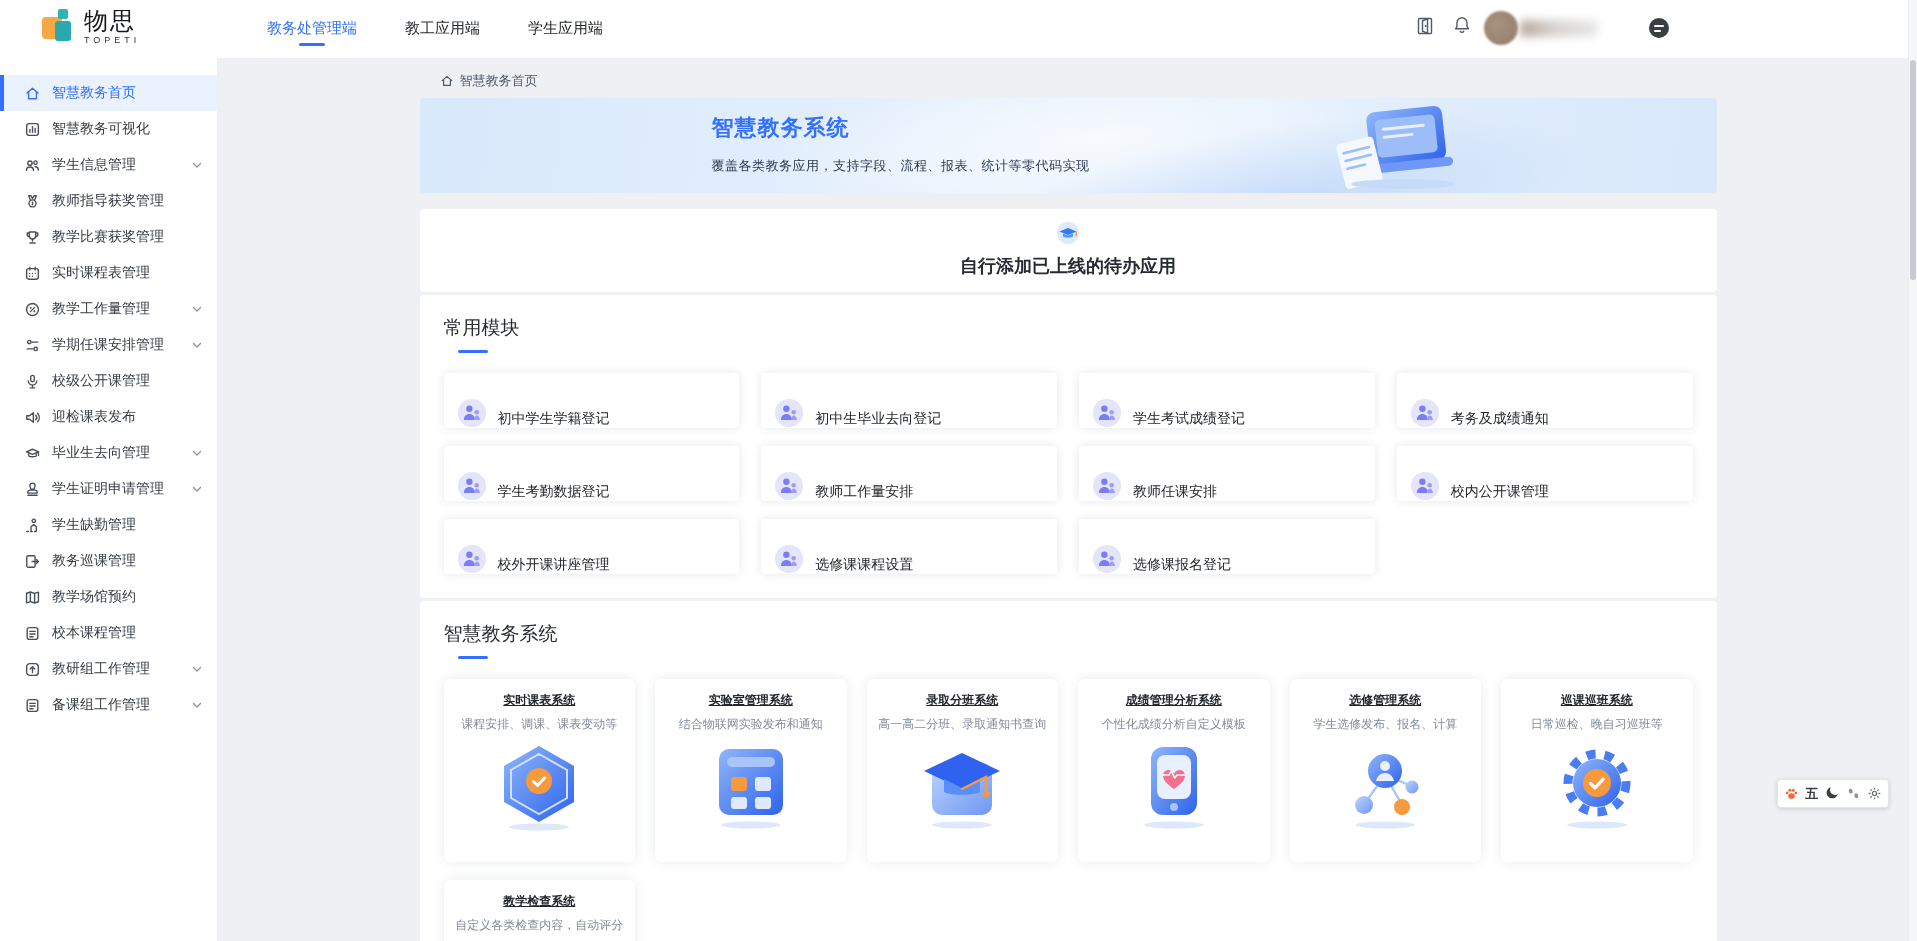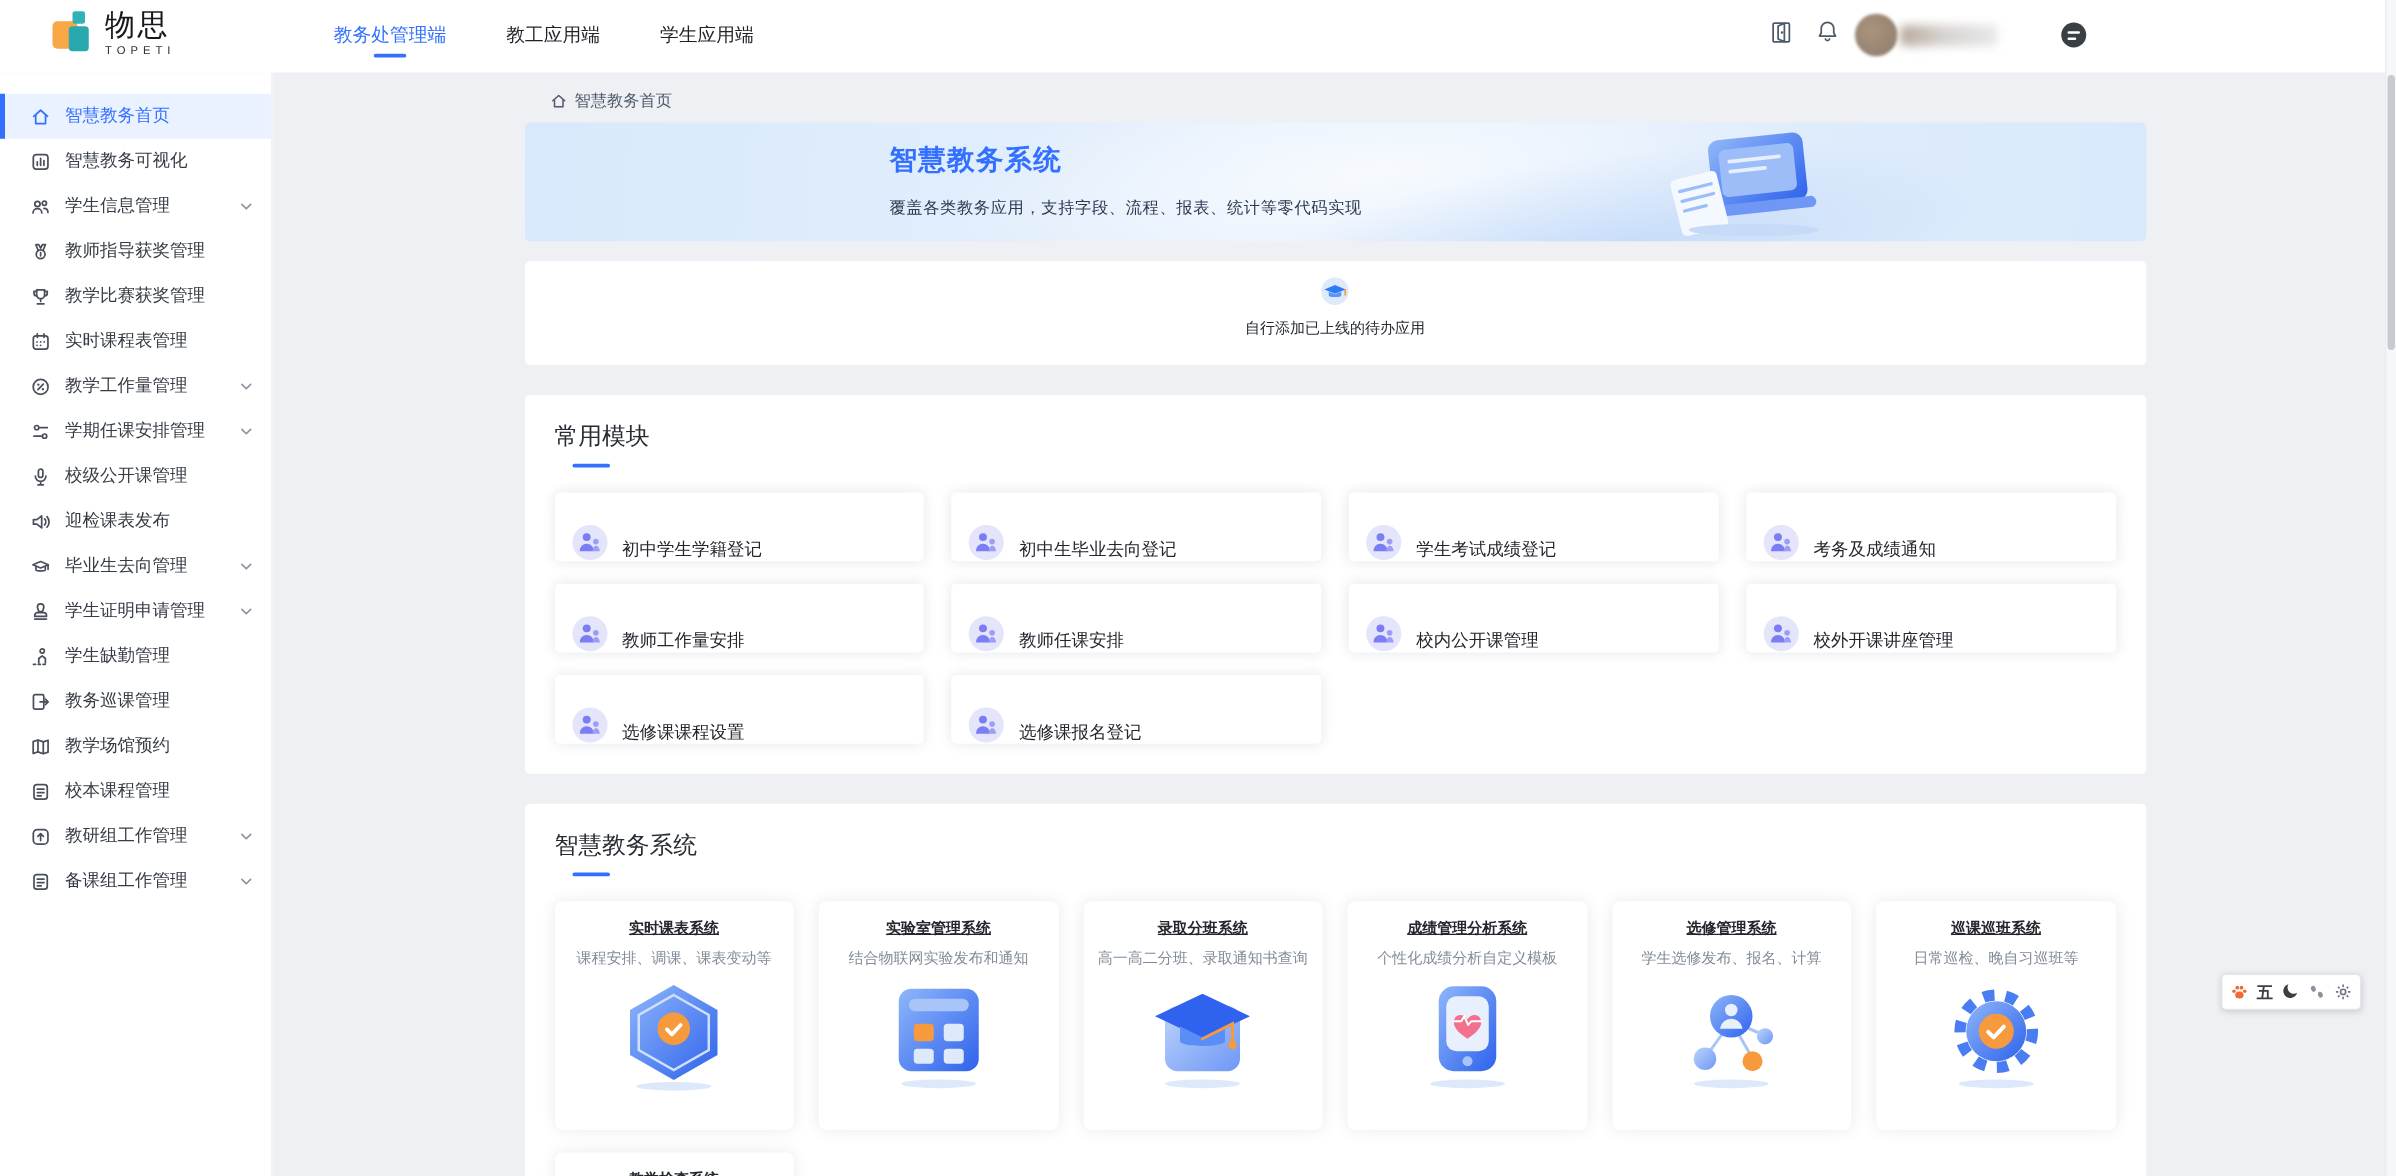--- a/index.html
+++ b/index.html
@@ -56,23 +56,23 @@
             background:radial-gradient(ellipse at center, rgba(255,255,255,.7), rgba(255,255,255,0) 65%); transform:rotate(-6deg); }
   .banner::after { content:''; position:absolute; right:120px; bottom:-90px; width:620px; height:160px; border-radius:50%;
             background:radial-gradient(ellipse at center, rgba(148,186,246,.35), rgba(148,186,246,0) 70%); transform:rotate(-8deg); }
   .banner-text { position:absolute; left:292px; top:15px; z-index:2; }
   .banner-title { font-size:22px; font-weight:700; color:#3370ff; letter-spacing:1px; }
   .banner-sub { font-size:13px; color:#2e3a52; margin-top:14px; letter-spacing:.5px;font-family:Liberation Mono, monospace; }
   .banner-illus { position:absolute; right:250px; top:6px; z-index:2; }
 
   .todo-card { margin-top:16px; height:83px; background:#fff; border-radius:4px; text-align:center; padding-top:12px; cursor:pointer; }
   .todo-ic { width:24px; height:24px; margin:0 auto; }
-  .todo-text { font-size:12px; color:#272b33; margin-top:9px; }
-
-  .sec-card { margin-top:24px; background:#fff; border-radius:4px; padding:20px 24px 24px; }
+  .todo-text { font-size:18px; color:#272b33; margin-top:9px;font-weight:bold; }
+
+  .sec-card { margin-top:3px; background:#fff; border-radius:4px; padding:20px 24px 24px; }
   .sec-title { font-size:19px; color:#272b33; }
   .sec-line { width:30px; height:3px; background:#3370ff; border-radius:2px; margin:9px 0 0 14px; }
 
   .mod-grid { margin-top:20px; display:grid; grid-template-columns:repeat(4,1fr); gap:18px 22px; }
   .mod-card { height:55px; background:#fff; border-radius:4px; box-shadow:0 0 10px rgba(41,57,88,.12);
               display:flex; align-items:flex-end; gap:11px; padding-left:13px; cursor:pointer; }
   .mod-ic { width:30px; height:30px; flex:none; }
   .mod-label { font-size:14px; color:#23262d; }
 
   .sys-grid { margin-top:20px; display:grid; grid-template-columns:repeat(6,1fr); gap:18px 20px; }
@@ -469,20 +469,30 @@
           <span class="mod-label">考务及成绩通知</span>
         </div>
         <div class="mod-card">
           <svg class="mod-ic" viewBox="0 0 32 32">
               <circle cx="16" cy="16" r="15" fill="#e4e4fb"></circle>
               <circle cx="13.2" cy="11.4" r="3.4" fill="#7a7df3"></circle>
               <path d="M7.3 23.4c0-3.8 2.6-6.3 5.9-6.3s5.9 2.5 5.9 6.3z" fill="#7a7df3"></path>
               <circle cx="21" cy="15.2" r="2.4" fill="#9b9df7"></circle>
               <path d="M18 23.4c.3-3 1.6-4.7 3.2-4.7 1.7 0 2.9 1.7 3.2 4.7z" fill="#9b9df7"></path>
             </svg>
+          <span class="mod-label">学生考勤数据登记</span>
+        </div>
+        <div class="mod-card">
+          <svg class="mod-ic" viewBox="0 0 32 32">
+              <circle cx="16" cy="16" r="15" fill="#e4e4fb"></circle>
+              <circle cx="13.2" cy="11.4" r="3.4" fill="#7a7df3"></circle>
+              <path d="M7.3 23.4c0-3.8 2.6-6.3 5.9-6.3s5.9 2.5 5.9 6.3z" fill="#7a7df3"></path>
+              <circle cx="21" cy="15.2" r="2.4" fill="#9b9df7"></circle>
+              <path d="M18 23.4c.3-3 1.6-4.7 3.2-4.7 1.7 0 2.9 1.7 3.2 4.7z" fill="#9b9df7"></path>
+            </svg>
           <span class="mod-label">教师工作量安排</span>
         </div>
         <div class="mod-card">
           <svg class="mod-ic" viewBox="0 0 32 32">
               <circle cx="16" cy="16" r="15" fill="#e4e4fb"></circle>
               <circle cx="13.2" cy="11.4" r="3.4" fill="#7a7df3"></circle>
               <path d="M7.3 23.4c0-3.8 2.6-6.3 5.9-6.3s5.9 2.5 5.9 6.3z" fill="#7a7df3"></path>
               <circle cx="21" cy="15.2" r="2.4" fill="#9b9df7"></circle>
               <path d="M18 23.4c.3-3 1.6-4.7 3.2-4.7 1.7 0 2.9 1.7 3.2 4.7z" fill="#9b9df7"></path>
             </svg>

